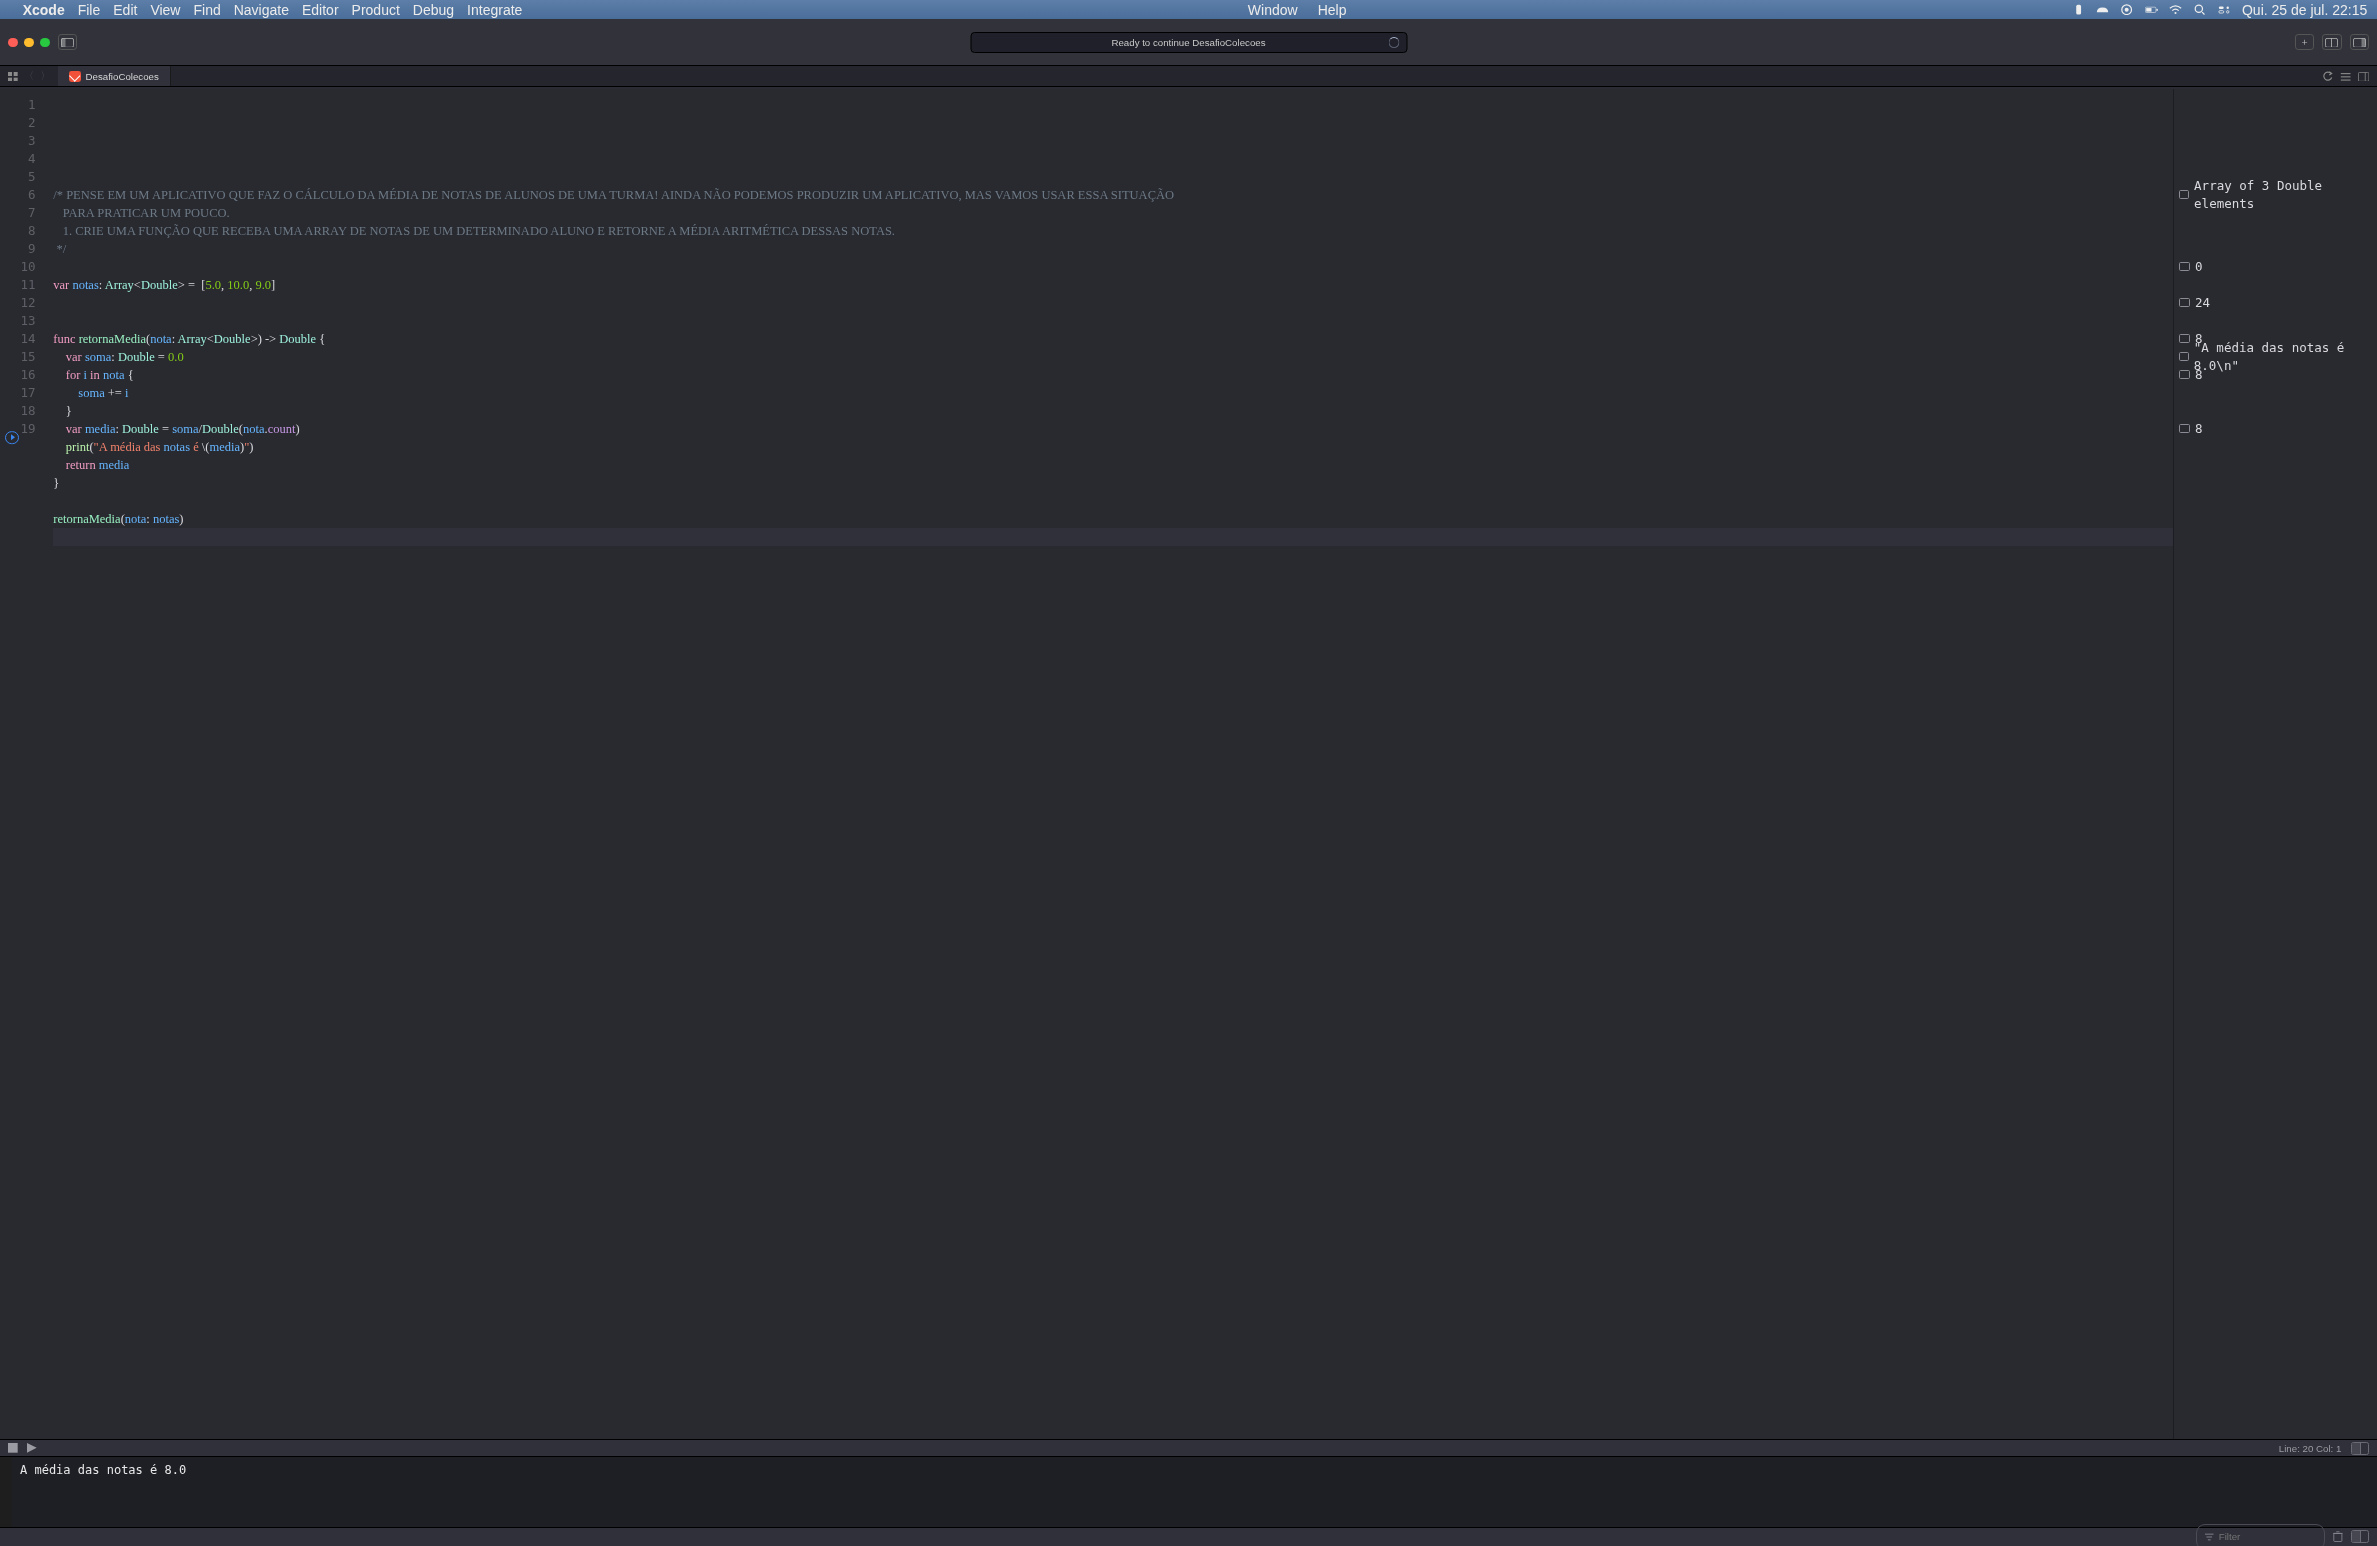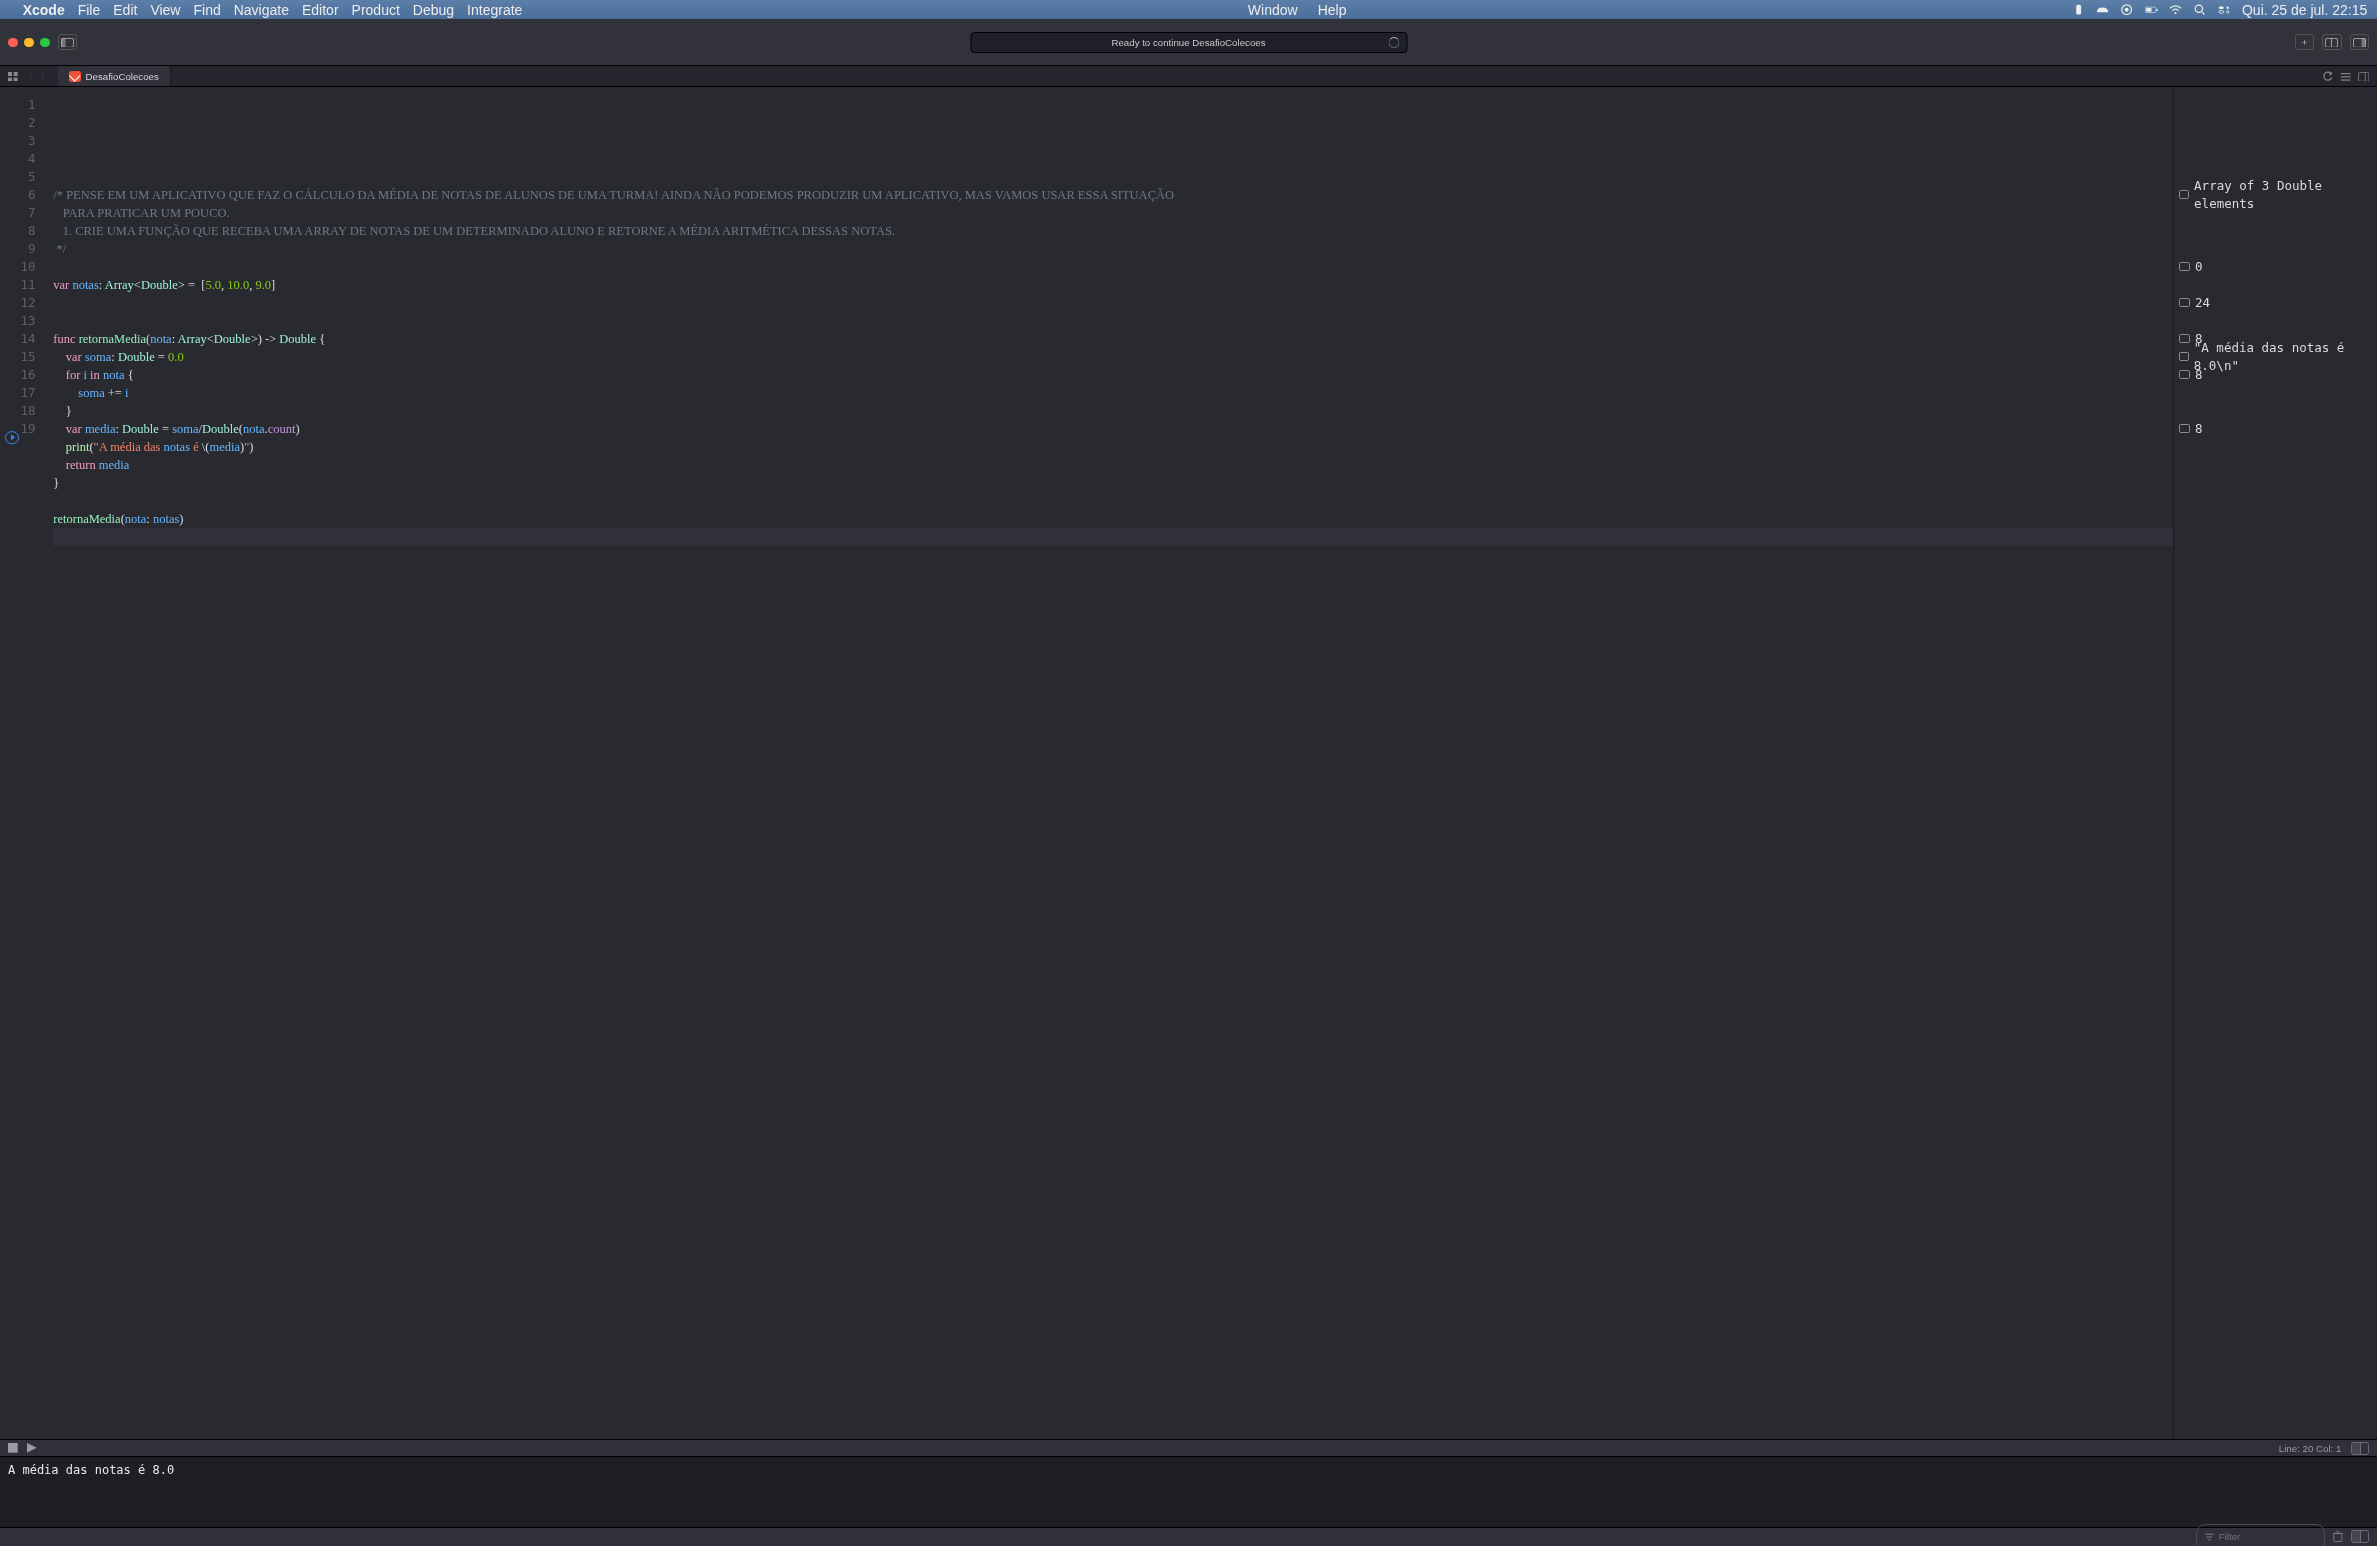--- a/index.html
+++ b/index.html
@@ -136,21 +136,21 @@
   }
 
   
   .debugbar {
     position:absolute; bottom:89px; left:0; right:0; height:18px;
     background:#2f3039; border-top:0.8px solid #000; border-bottom:0.8px solid #000;
     display:flex; align-items:center; padding:0 8px; gap:9.7px; color:#9b9ca3; font-size:9.7px;
   }
   .debugbar .right { margin-left:auto; display:flex; gap:9.7px; align-items:center;}
   .console {
-    position:absolute; bottom:19.4px; left:0; right:0; height:70px;
+    position:absolute; bottom:19.4px; left:12px; right:0; height:70px;
     background:#1e1f25;
     font-family:"SF Mono", Menlo, monospace; font-size:12px;
     color:#e8e8e8; padding:6.5px 8px;
   }
   .console-footer {
     position:absolute; bottom:0; left:0; right:0; height:19.4px;
     background:#2f3039; border-top:0.8px solid #000;
     display:flex; align-items:center; justify-content:flex-end; padding:0 8px; gap:8px;
     color:#8a8c95; font-size:9.7px;
   }

